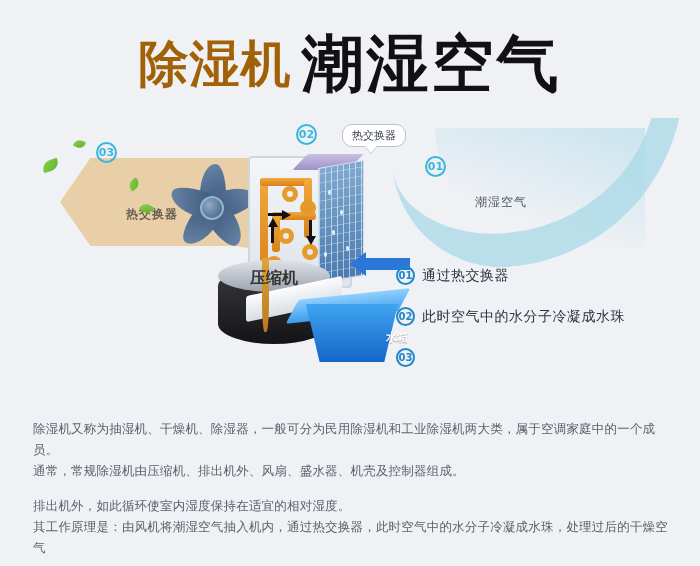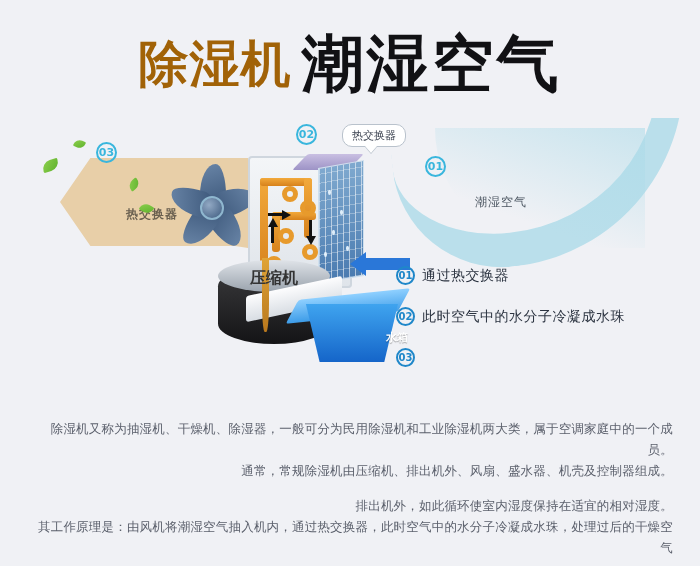--- a/index.html
+++ b/index.html
@@ -329,21 +329,21 @@
   
   .copy {
     position: absolute;
     left: 33px; top: 418px;
     width: 640px;
     color: #5a5f6b;
     font-size: 12.5px;
     line-height: 21px;
     letter-spacing: .2px;
   }
-  .copy p { margin: 0; text-align: right; }
+  .copy p { margin: 0; }
   .copy .gap { height: 14px; }
 </style>
 </head>
 <body>
 
 <div id="page">
 
   <div class="title-row">
     <span class="title-a">除湿机</span><span class="title-b">潮湿空气</span>
   </div>

